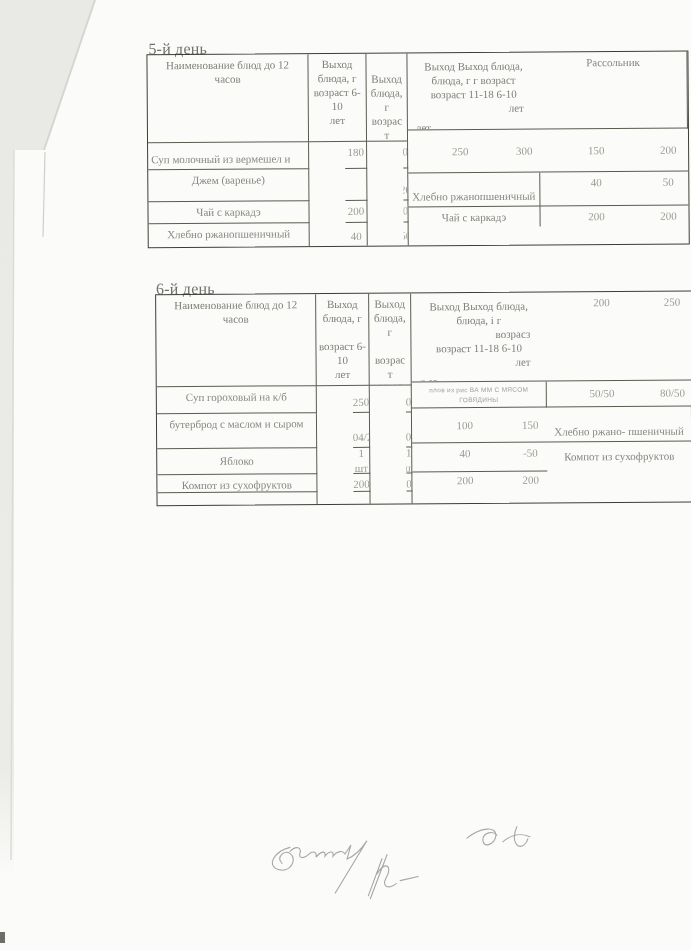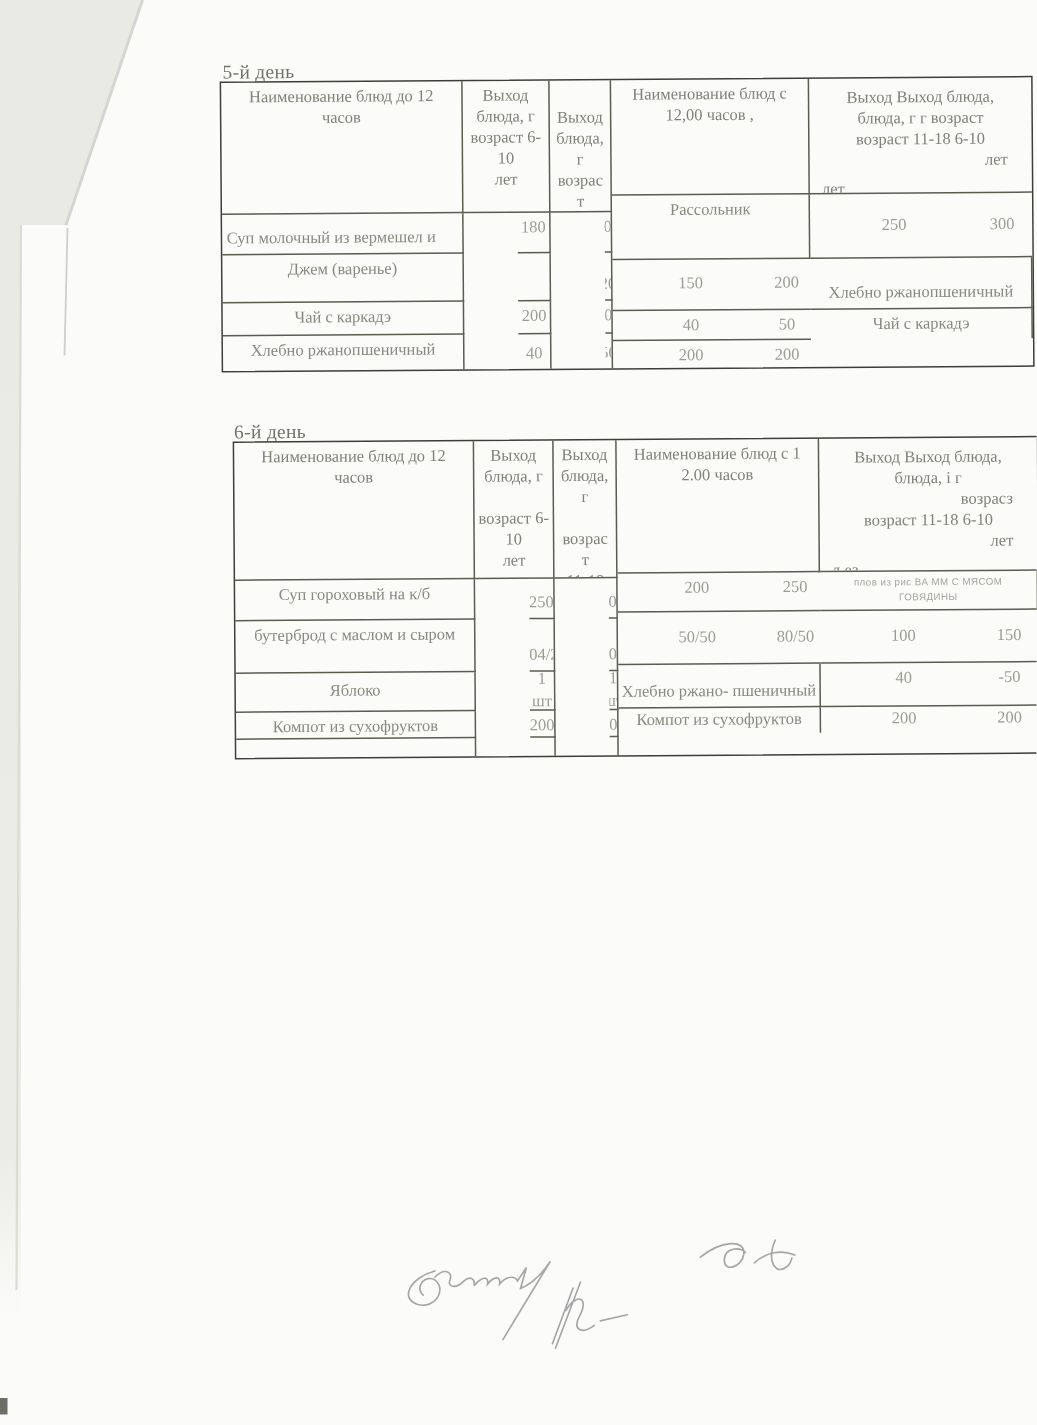--- a/index.html
+++ b/index.html
@@ -4,21 +4,21 @@
 <style>
   html,body{margin:0;padding:0;}
   body{
     width:691px;height:950px;position:relative;overflow:hidden;
     background:#fbfbf9;
     font-family:"Liberation Serif","DejaVu Serif",serif;
   }
   .sheet{position:absolute;inset:0;transform:rotate(-0.4deg);transform-origin:340px 280px;}
 
   .tbl-title{
-    position:absolute;font-size:13px;color:#6f736b;letter-spacing:.2px;
+    position:absolute;font-size:16px;color:#6f736b;letter-spacing:.2px;
   }
   .t1-title{left:150px;top:39px;}
   .t2-title{left:156px;top:279px;text-align:center;}
 
   .tbl{
     position:absolute;display:flex;align-items:stretch;
     border:1.5px solid #3e3e38;background:transparent;
   }
   .t1{left:148px;top:53px;}
   .t2{left:155px;top:293px;}
@@ -110,22 +110,20 @@
       <div class="cell">Чай с каркадэ</div>
       <div class="cell num vt">200</div>
       <div class="cell num vt">200</div>
 
       <div class="cell vt nb">Хлебно ржанопшеничный</div>
       <div class="cell num vb nb">40</div>
       <div class="cell num vb nb">50</div>
     </div>
 
     <div class="half t1r">
-      <div class="cell hdr vt">Наименование блюд с
-12,00 часов ,</div>
       <div class="cell hd5 nr">
         <span>Выход Выход блюда,</span>
         <span>блюда, г г возраст</span>
         <span>возраст 11-18 6-10</span>
         <span class="lr">лет</span>
         <span class="ll">лет</span>
       </div>
 
       <div class="cell vt">Рассольник</div>
       <div class="cell dual nr">
@@ -186,22 +184,20 @@
       <div class="cell vt">Компот из сухофруктов</div>
       <div class="cell num vt">200</div>
       <div class="cell num vt">200</div>
 
       <div class="cell nb"></div>
       <div class="cell num nb"></div>
       <div class="cell num nb"></div>
     </div>
 
     <div class="half t2r">
-      <div class="cell hdr vt">Наименование блюд с 1
-2.00 часов</div>
       <div class="cell hd5 nr">
         <span>Выход Выход блюда,</span>
         <span>блюда, і г</span>
         <span class="lr">возрасз</span>
         <span>возраст 11-18 6-10</span>
         <span class="lr">лет</span>
         <span class="ll">л ез</span>
       </div>
 
       <div class="cell dual dualt nr">

